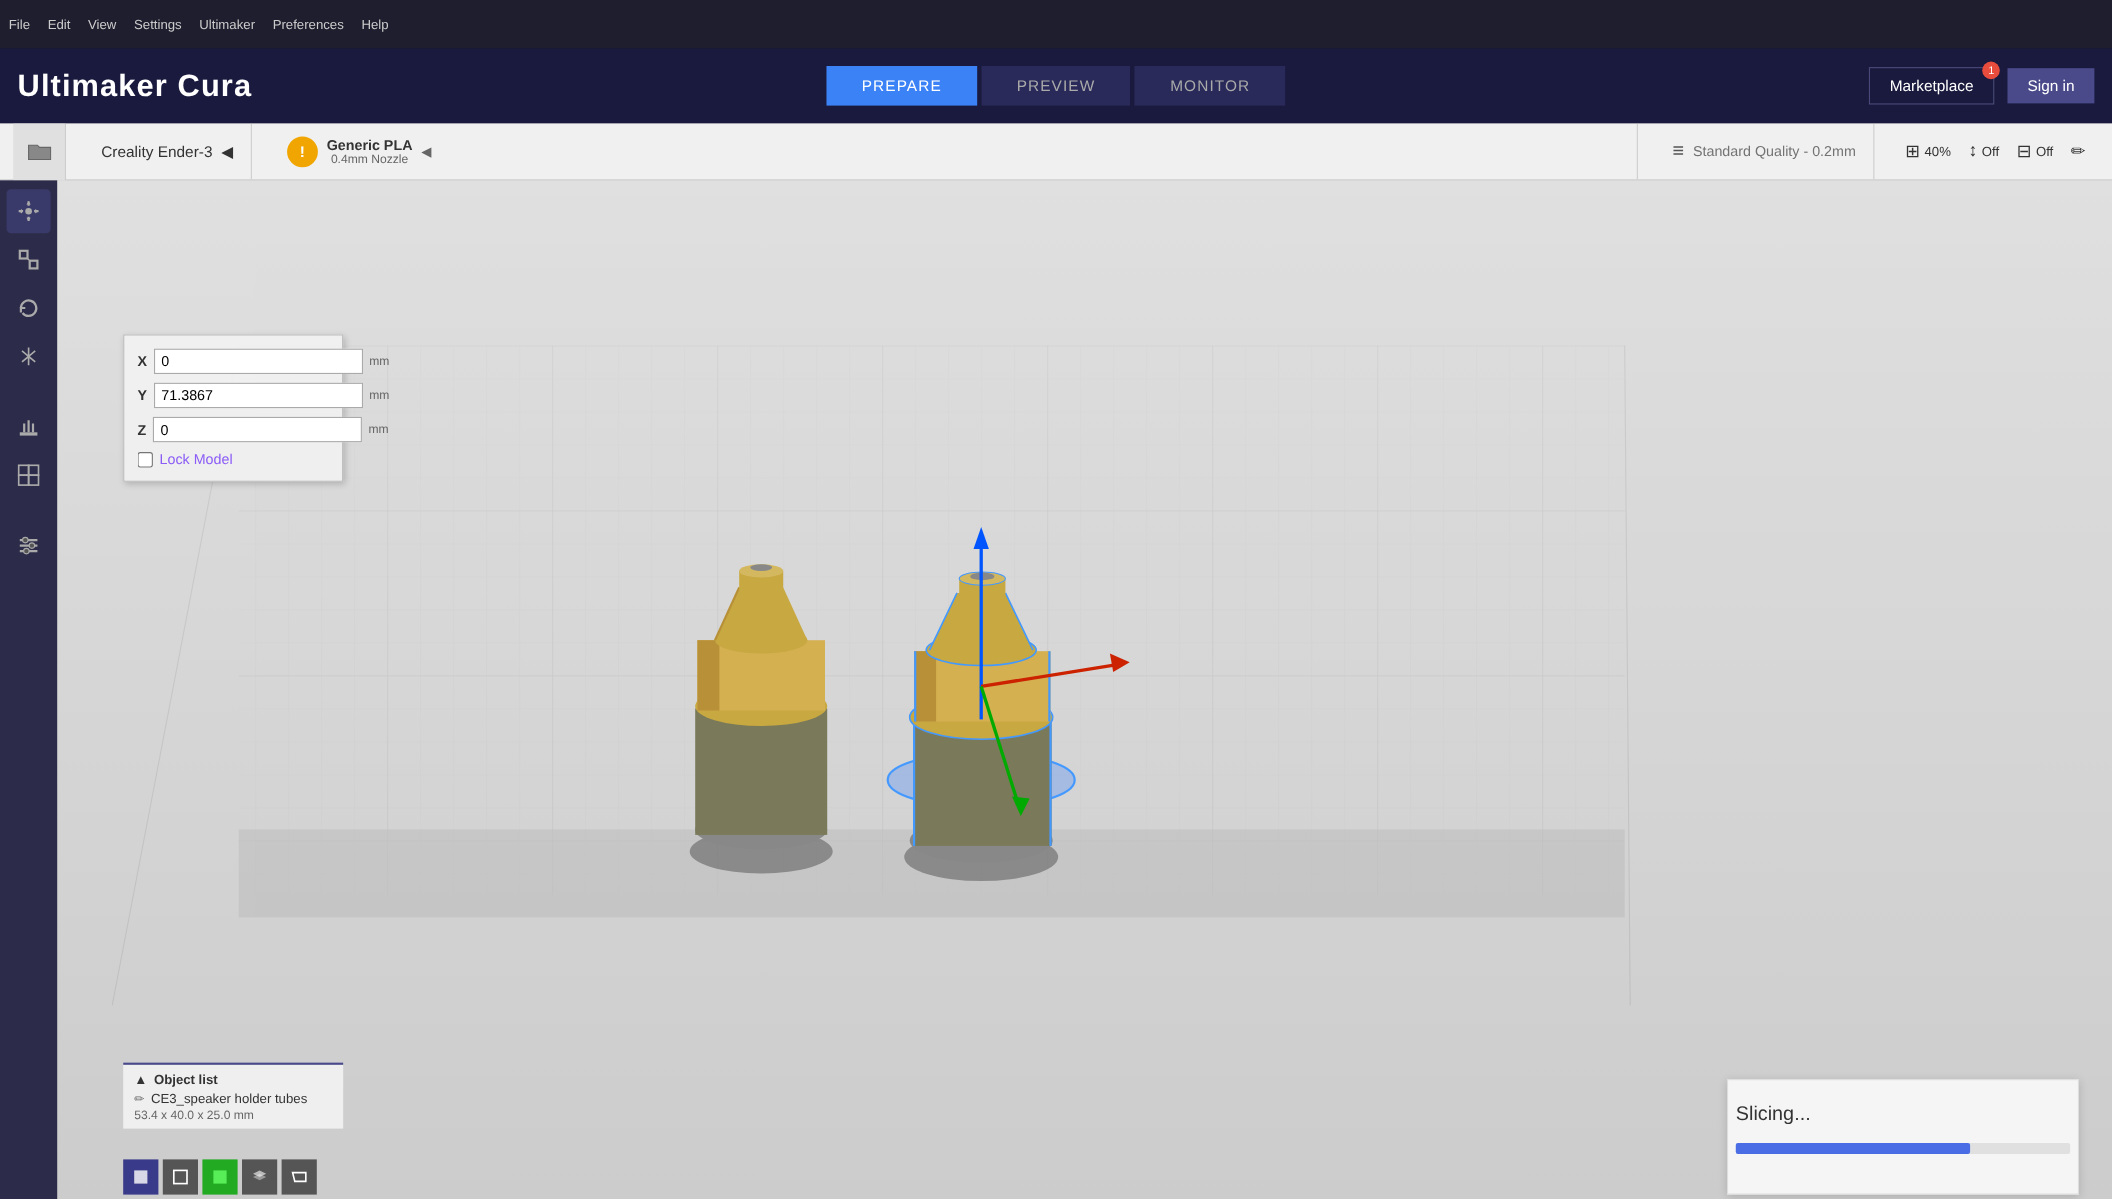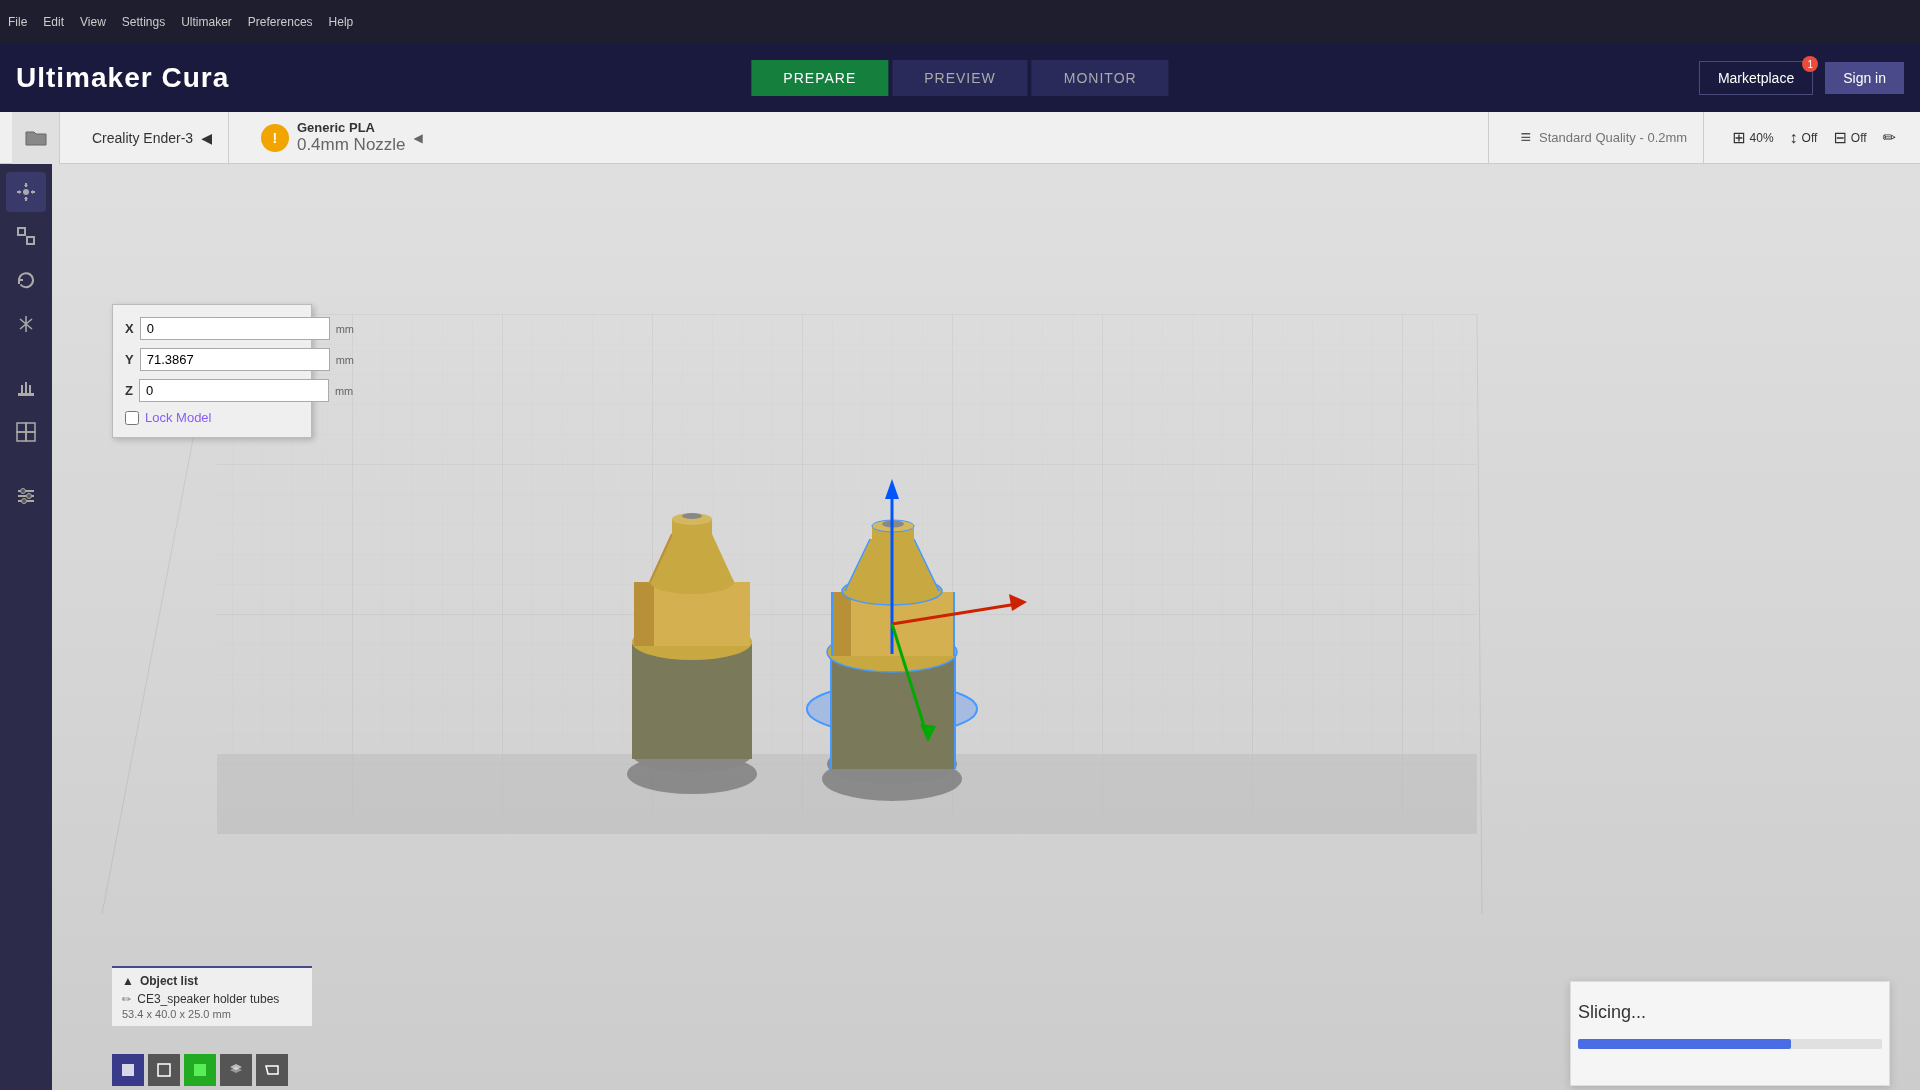--- a/index.html
+++ b/index.html
@@ -26,21 +26,21 @@
     }
     #app-title span { font-weight: 700; }
 
     #nav-buttons {
       display: flex; gap: 4px; position: absolute; left: 50%; transform: translateX(-50%);
     }
     .nav-btn {
       background: #2a2a5a; color: #aaa; border: none; padding: 10px 32px;
       font-size: 14px; letter-spacing: 1px; cursor: pointer; text-transform: uppercase;
     }
-    .nav-btn.active { background: #15803d; color: #fff; }
+    .nav-btn.active { background: #3b82f6; color: #fff; }
 
     #top-right {
       display: flex; align-items: center; gap: 12px;
     }
     #marketplace-btn {
       background: transparent; color: #fff; border: 1px solid #4a4a7a;
       padding: 8px 18px; font-size: 14px; cursor: pointer; position: relative;
     }
     .badge {
       position: absolute; top: -6px; right: -6px; background: #e74c3c;
@@ -67,21 +67,21 @@
     }
     #printer-selector span { font-size: 14px; color: #333; }
     .chevron { font-size: 12px; color: #666; }
 
     #material-section {
       display: flex; align-items: center; padding: 0 16px; gap: 8px;
       border-right: 1px solid #ccc; height: 100%; flex: 1;
     }
     .material-info { display: flex; flex-direction: column; }
     .material-name { font-size: 13px; font-weight: 600; color: #333; }
-    .material-sub { font-size: 17px; color: #666; }
+    .material-sub { font-size: 11px; color: #666; text-align: center; }
 
     #quality-section {
       display: flex; align-items: center; padding: 0 16px; gap: 8px;
       border-right: 1px solid #ccc; height: 100%;
     }
     .quality-text { font-size: 13px; color: #737373; }
 
     #settings-icons {
       display: flex; align-items: center; padding: 0 12px; gap: 16px; height: 100%;
     }

